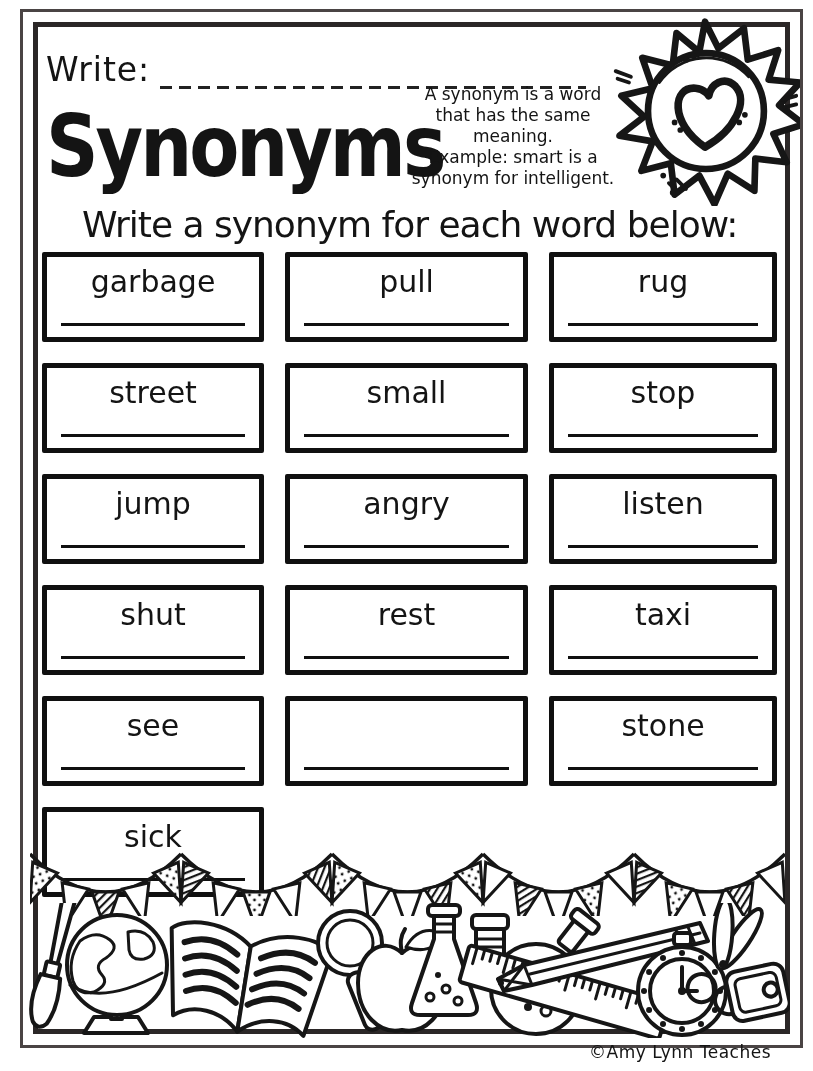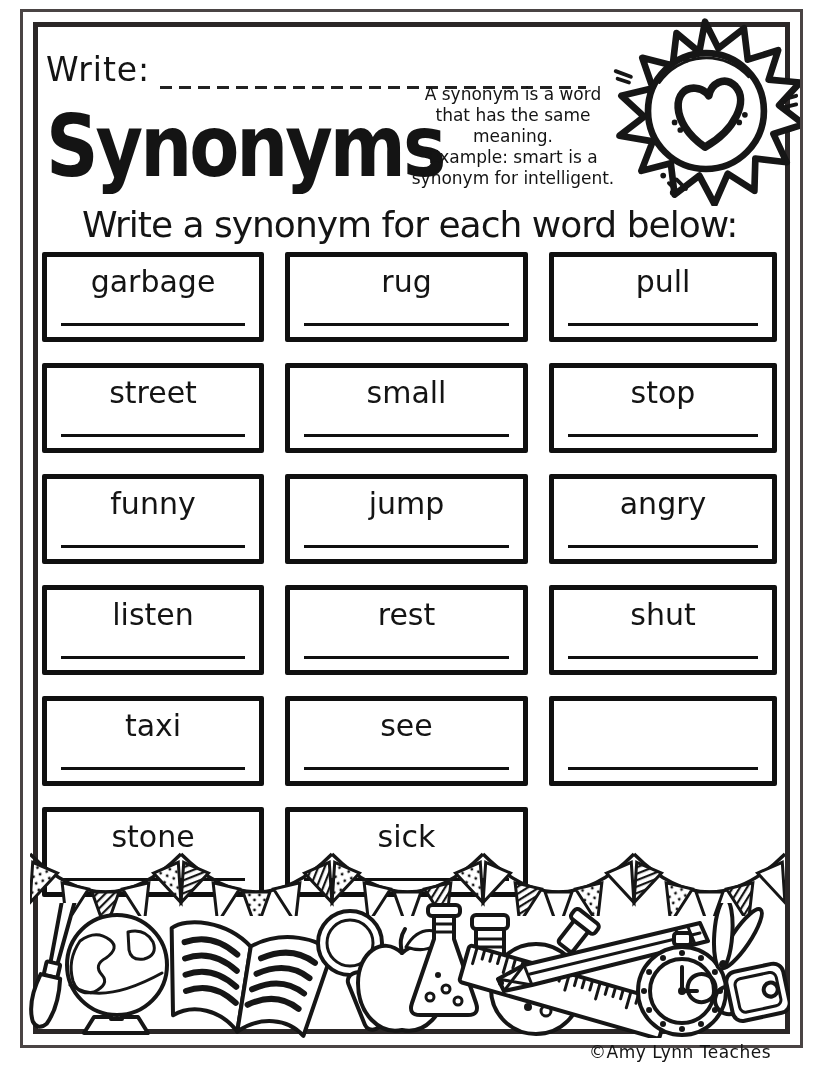--- a/index.html
+++ b/index.html
@@ -85,71 +85,67 @@
   <div class="instruction">Write a synonym for each word below:</div>
 
   <div class="grid" id="grid">
     <div class="card">
       <div class="word">garbage</div>
       <div class="answer-line"></div>
     </div>
 
 
     <div class="card">
+      <div class="word">pull</div>
+      <div class="answer-line"></div>
+    </div>
+
+    <div class="card">
       <div class="word">rug</div>
       <div class="answer-line"></div>
     </div>
 
     <div class="card">
-      <div class="word">pull</div>
-      <div class="answer-line"></div>
-    </div>
-
-    <div class="card">
       <div class="word">street</div>
       <div class="answer-line"></div>
     </div>
 
     <div class="card">
       <div class="word">small</div>
       <div class="answer-line"></div>
     </div>
 
     <div class="card">
       <div class="word">stop</div>
       <div class="answer-line"></div>
     </div>
 
-    <div class="card">
-      <div class="word">funny</div>
-      <div class="answer-line"></div>
-    </div>
 
     <div class="card">
       <div class="word">jump</div>
       <div class="answer-line"></div>
     </div>
 
     <div class="card">
       <div class="word">angry</div>
       <div class="answer-line"></div>
     </div>
 
     <div class="card">
       <div class="word">listen</div>
       <div class="answer-line"></div>
     </div>
 
     <div class="card">
+      <div class="word">shut</div>
+      <div class="answer-line"></div>
+    </div>
+
+    <div class="card">
       <div class="word">rest</div>
-      <div class="answer-line"></div>
-    </div>
-
-    <div class="card">
-      <div class="word">shut</div>
       <div class="answer-line"></div>
     </div>
 
     <div class="card">
       <div class="word">taxi</div>
       <div class="answer-line"></div>
     </div>
 
     <div class="card">
       <div class="word">see</div>

